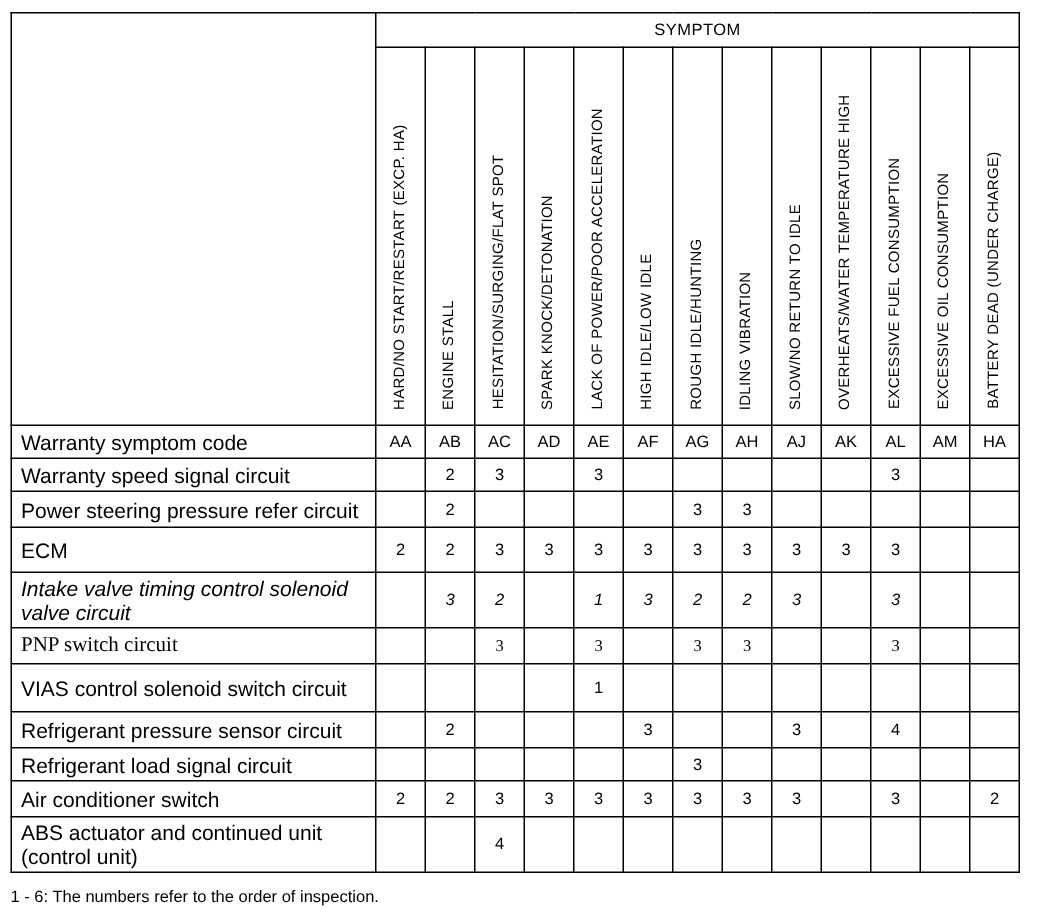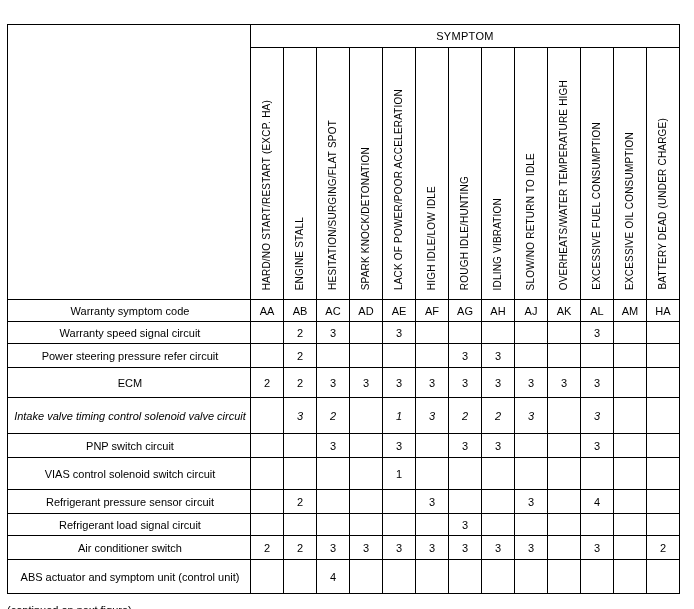--- a/index.html
+++ b/index.html
@@ -12,21 +12,20 @@
     height: 609px;
     font-family: "Liberation Sans", sans-serif;
     color: #000;
     overflow: hidden;
   }
   .page {
     padding: 8px 0 0 7px;
   }
   table.symptom-table {
     border-collapse: collapse;
-    margin-top: 16px;
   }
   .symptom-table th,
   .symptom-table td {
     border: 1px solid #000;
     font-weight: normal;
   }
   th.corner {
     width: 240px;
     min-width: 240px;
     max-width: 240px;
@@ -53,28 +52,28 @@
     transform: rotate(180deg);
     font-size: 10px;
     line-height: 1;
     white-space: nowrap;
     letter-spacing: 0.2px;
   }
   tbody tr { height: 22px; }
   tbody tr:nth-child(3)  { height: 24px; }
   tbody tr:nth-child(4)  { height: 30px; }
   tbody tr:nth-child(5)  { height: 36px; font-style: italic; }
-  tbody tr:nth-child(6)  { height: 24px; }
+  tbody tr:nth-child(6)  { height: 24px; font-family: Liberation Serif, serif; }
   tbody tr:nth-child(7)  { height: 32px; }
   tbody tr:nth-child(8)  { height: 24px; }
   tbody tr:nth-child(10) { height: 24px; }
   tbody tr:nth-child(11) { height: 34px; }
   td.rowlabel {
-    font-size: 11px;
-    text-align: center;
+    font-size: 14px;
+    text-align: left;
     vertical-align: middle;
     padding: 2px 4px 2px 6px;
   }
   td.val {
     font-size: 11px;
     text-align: center;
     vertical-align: middle;
     padding: 0;
   }
   .footer {
@@ -264,34 +263,35 @@
           <td class="val">3</td>
           <td class="val">3</td>
           <td class="val">3</td>
           <td class="val">3</td>
           <td class="val"></td>
           <td class="val">3</td>
           <td class="val"></td>
           <td class="val">2</td>
         </tr>
         <tr>
-          <td class="rowlabel">ABS actuator and symptom unit (control unit)</td>
+          <td class="rowlabel">ABS actuator and continued unit (control unit)</td>
           <td class="val"></td>
           <td class="val"></td>
           <td class="val">4</td>
           <td class="val"></td>
           <td class="val"></td>
           <td class="val"></td>
           <td class="val"></td>
           <td class="val"></td>
           <td class="val"></td>
           <td class="val"></td>
           <td class="val"></td>
           <td class="val"></td>
           <td class="val"></td>
         </tr>
       </tbody>
   </table>
 
   <div class="footer">
+    <div>1 - 6: The numbers refer to the order of inspection.</div>
     <div>(continued on next figure)</div>
   </div>
 </div>
 
 </body></html>

